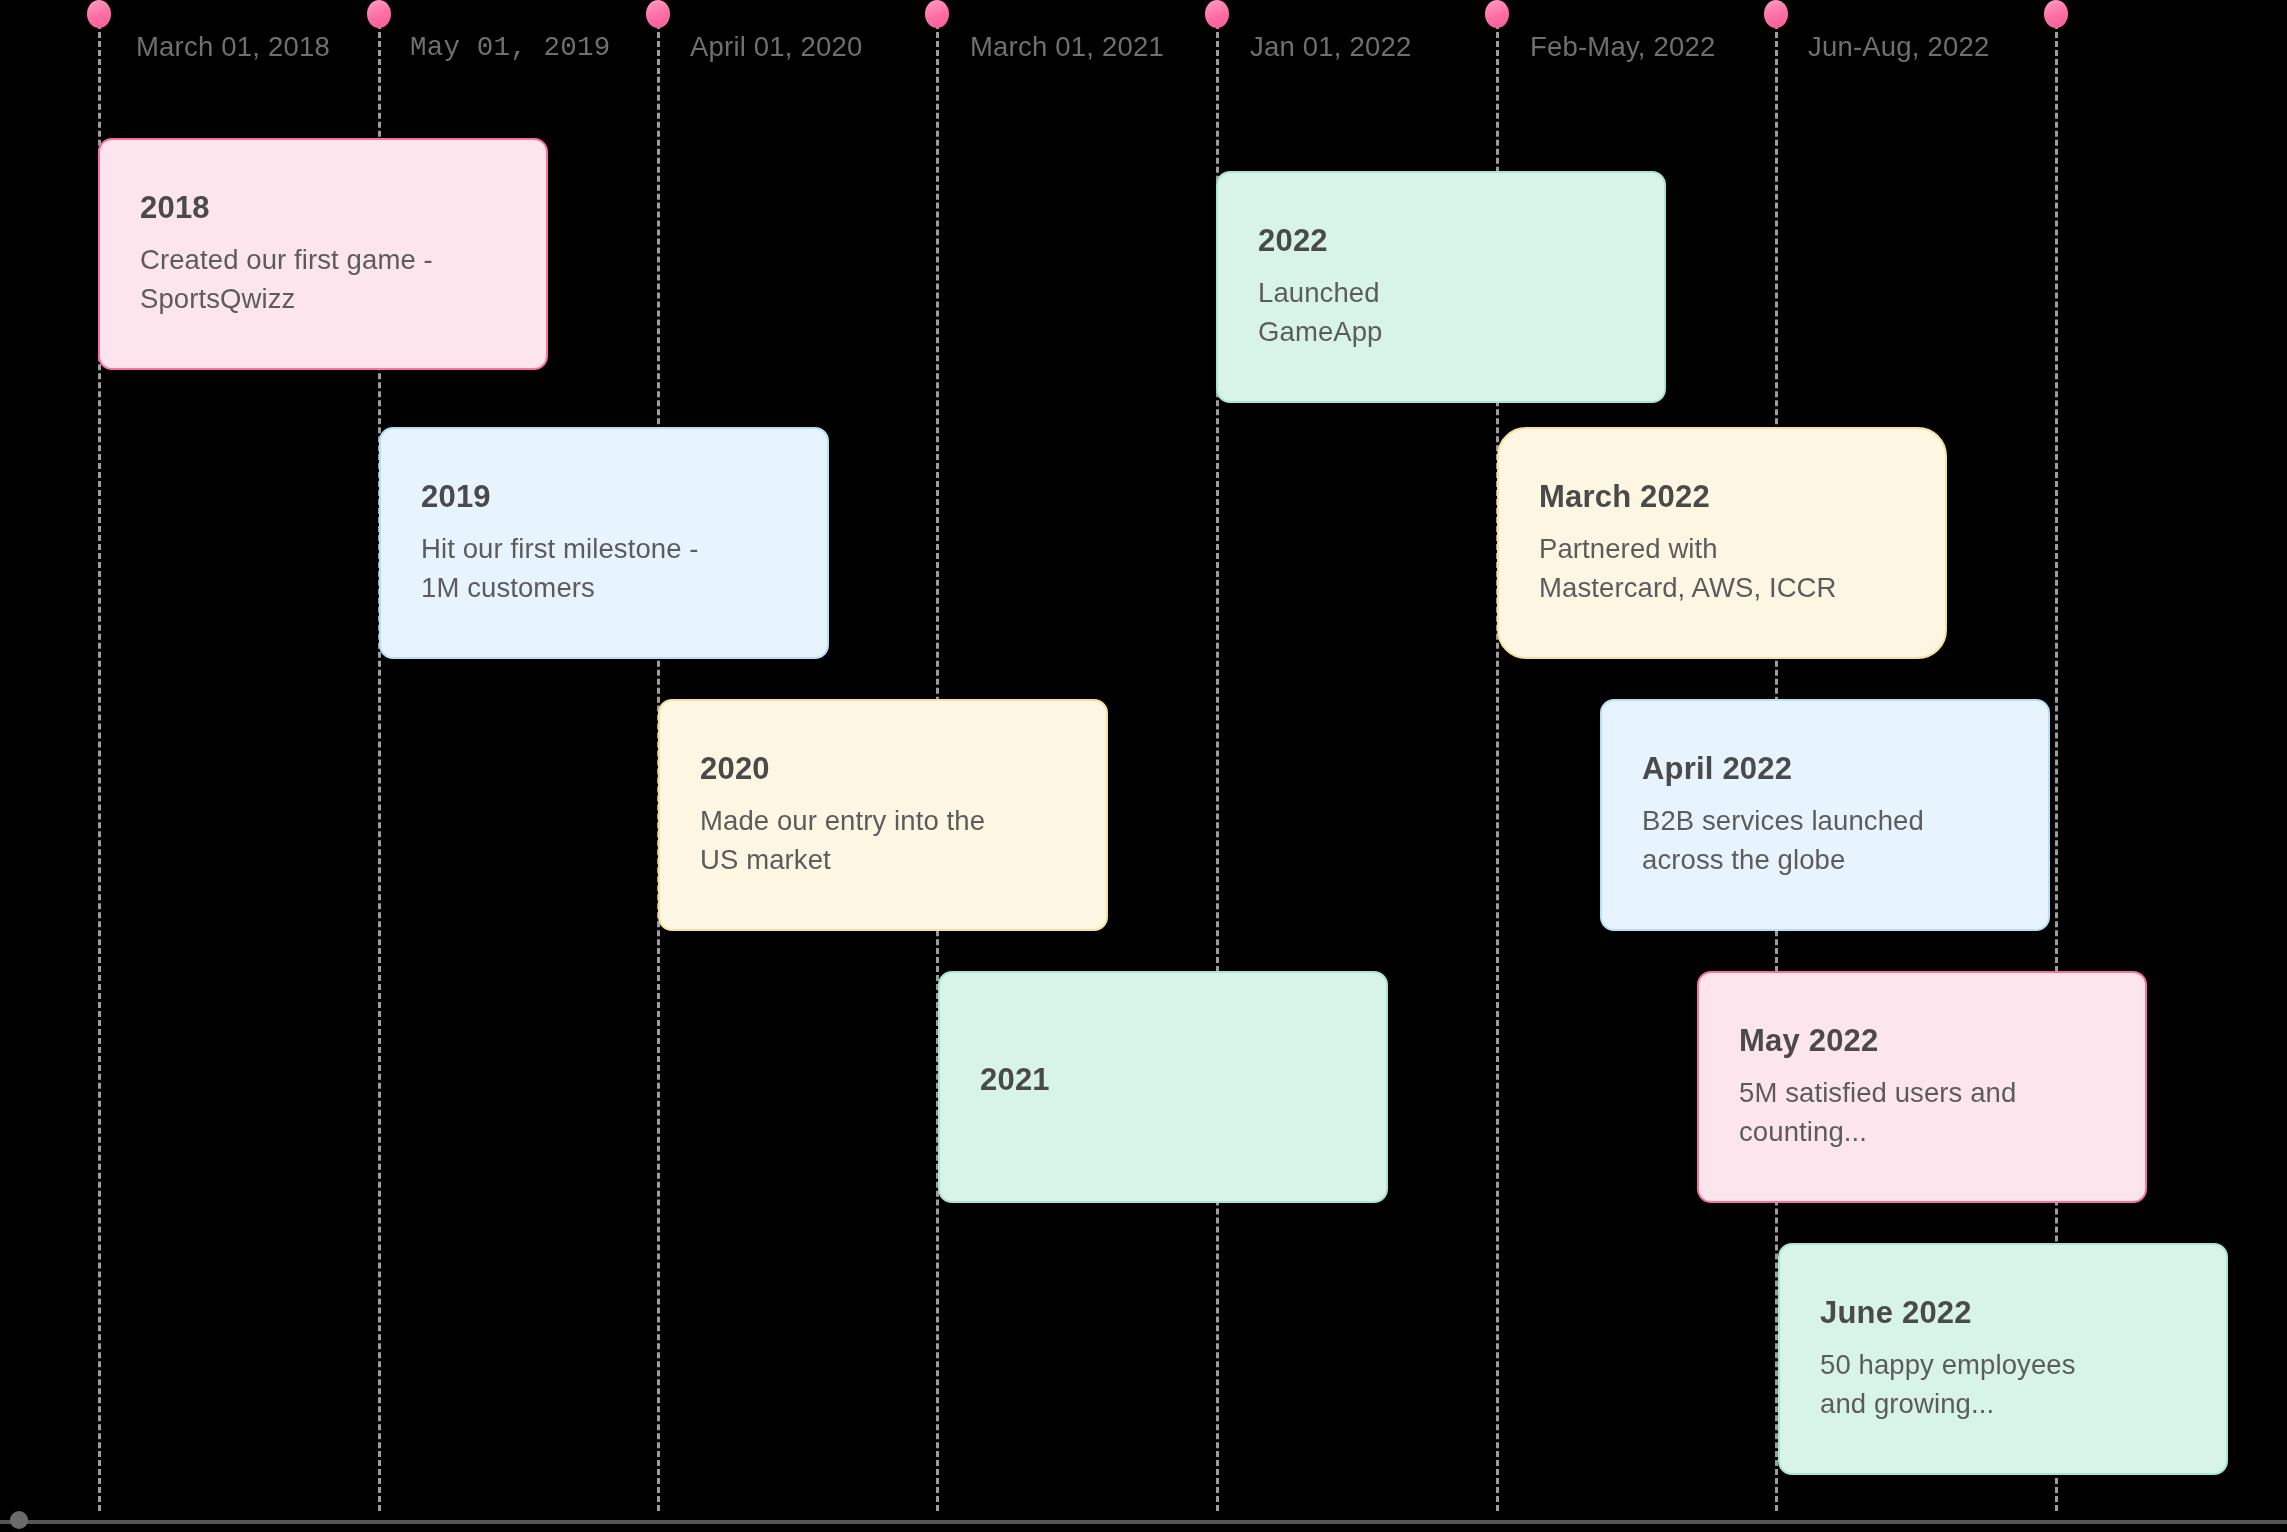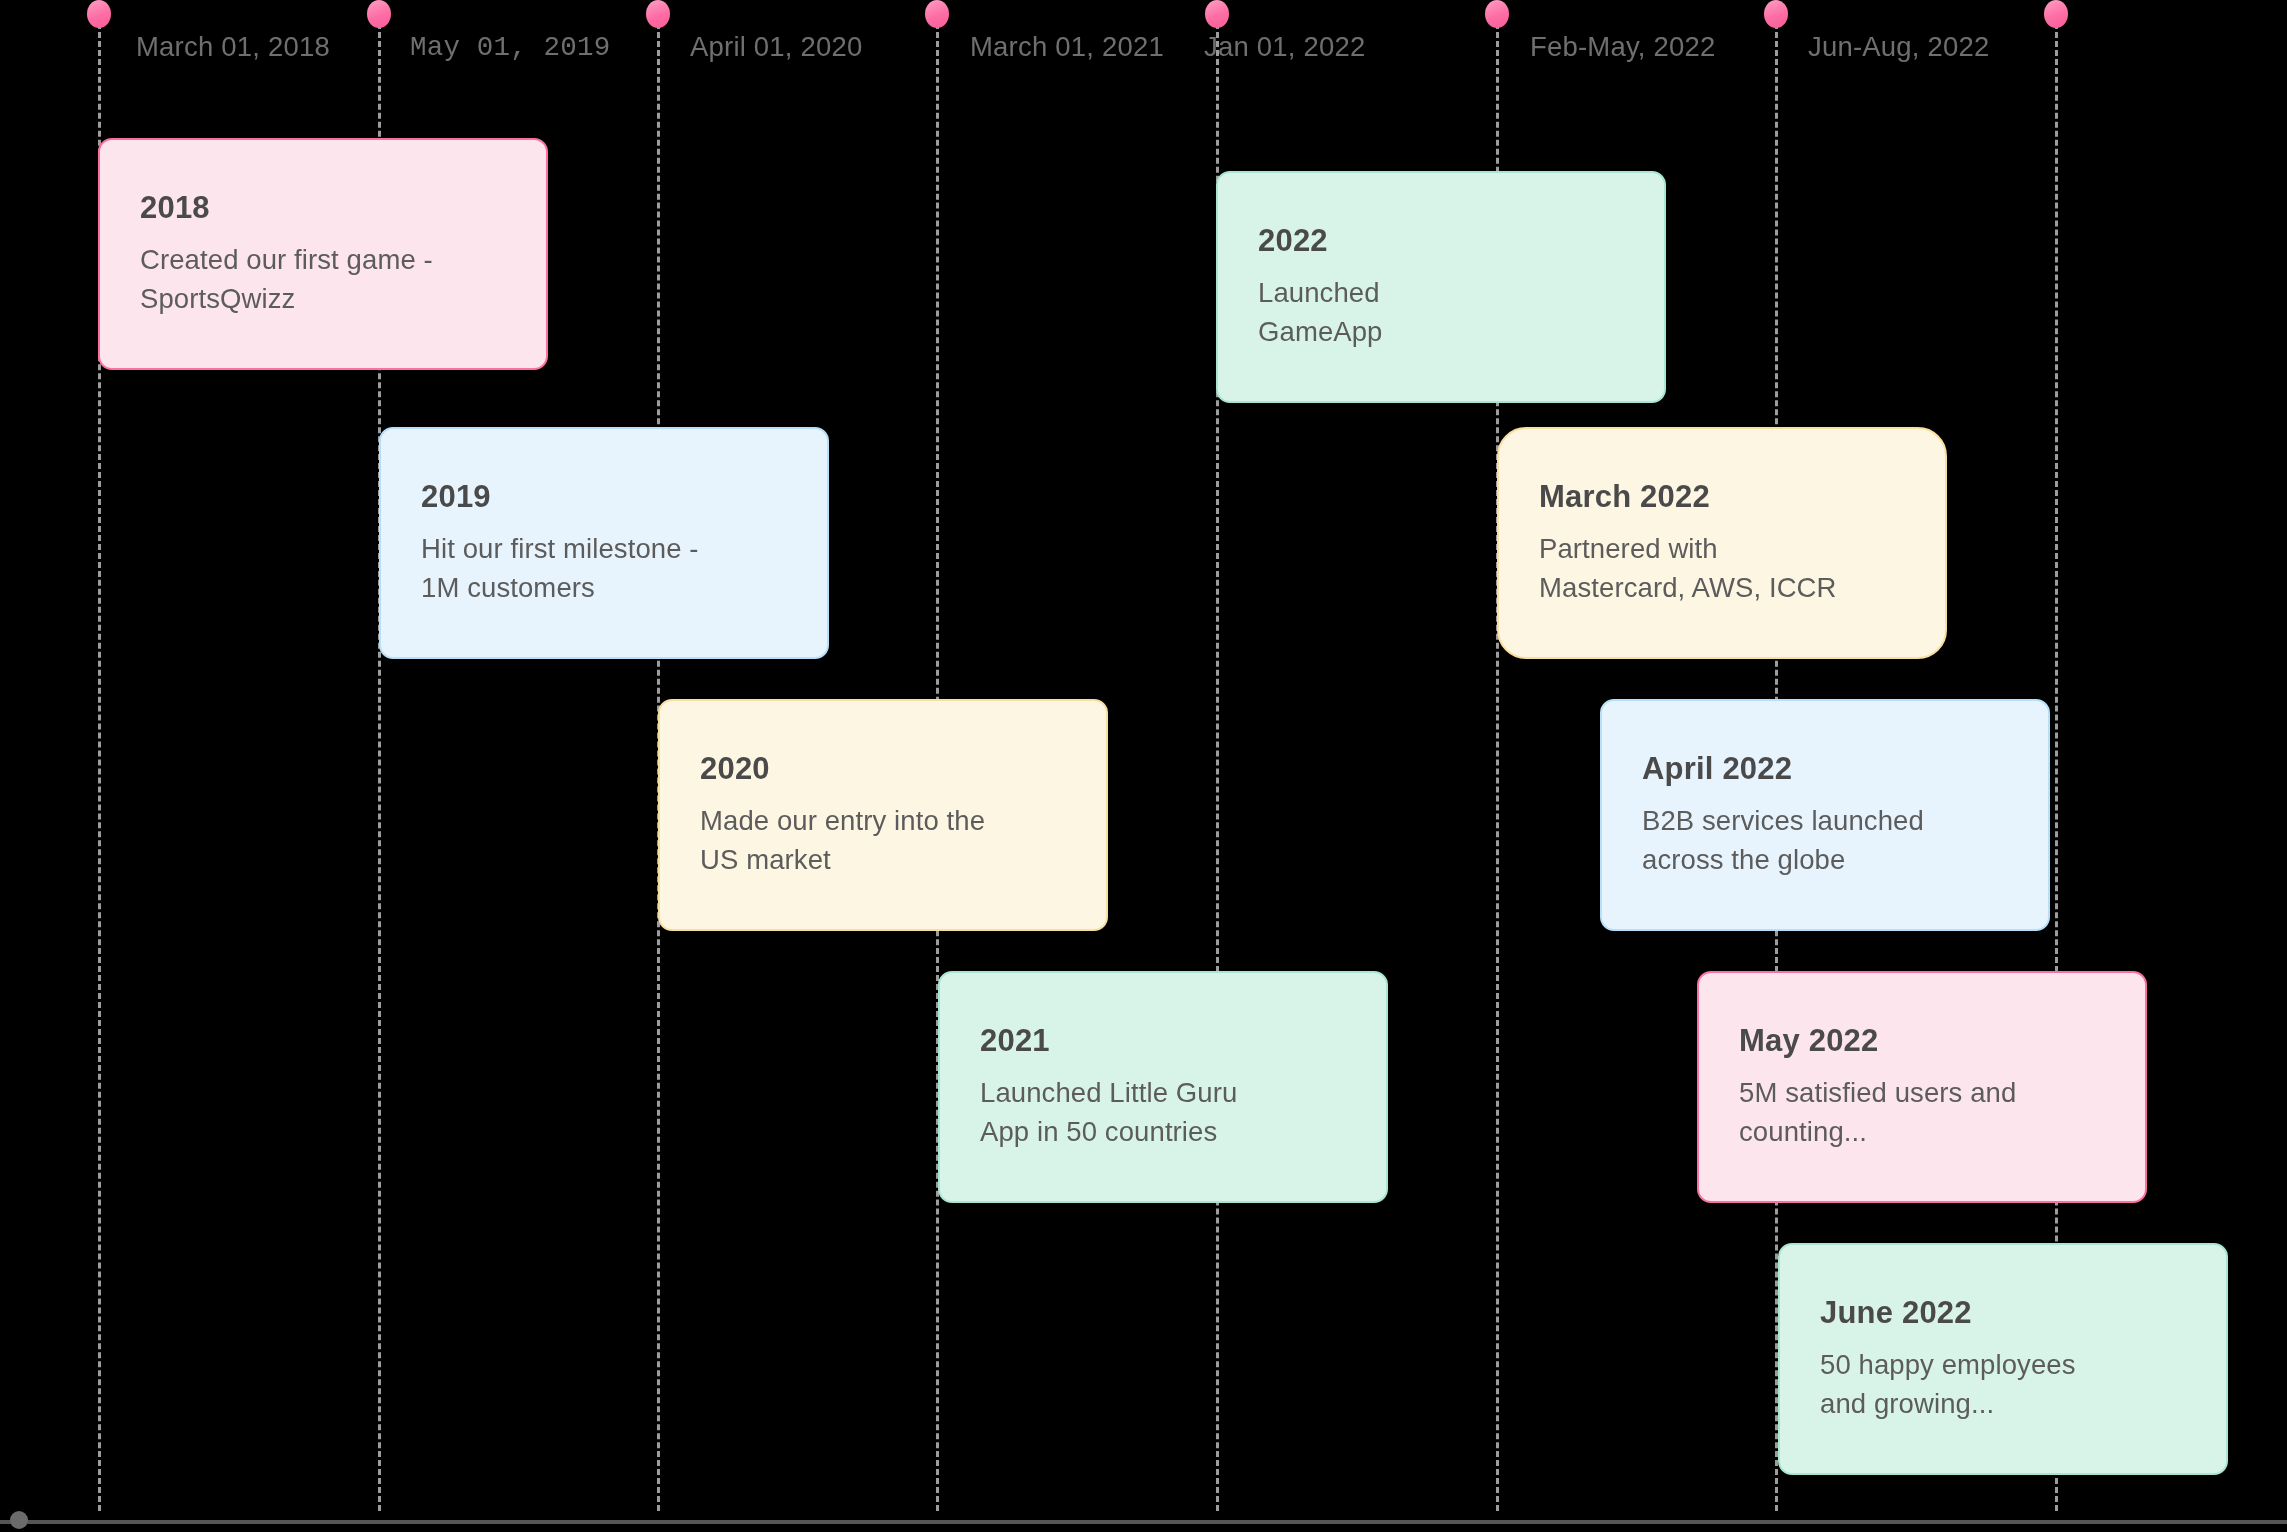--- a/index.html
+++ b/index.html
@@ -115,21 +115,21 @@
       <div class="axis-dot" style="left: 379px;"></div>
       <div class="axis-label" style="left: 410px; font-family: Liberation Mono, monospace;">May 01, 2019</div>
       <div class="axis-line" style="left: 657px;"></div>
       <div class="axis-dot" style="left: 658px;"></div>
       <div class="axis-label" style="left: 690px;">April 01, 2020</div>
       <div class="axis-line" style="left: 936px;"></div>
       <div class="axis-dot" style="left: 937px;"></div>
       <div class="axis-label" style="left: 970px;">March 01, 2021</div>
       <div class="axis-line" style="left: 1216px;"></div>
       <div class="axis-dot" style="left: 1217px;"></div>
-      <div class="axis-label" style="left: 1204px; text-align: right;">Jan 01, 2022</div>
+      <div class="axis-label" style="left: 1250px; text-align: right;">Jan 01, 2022</div>
       <div class="axis-line" style="left: 1496px;"></div>
       <div class="axis-dot" style="left: 1497px;"></div>
       <div class="axis-label" style="left: 1530px;">Feb-May, 2022</div>
       <div class="axis-line" style="left: 1775px;"></div>
       <div class="axis-dot" style="left: 1776px;"></div>
       <div class="axis-label" style="left: 1808px;">Jun-Aug, 2022</div>
       <div class="axis-line" style="left: 2055px;"></div>
       <div class="axis-dot" style="left: 2056px;"></div>
     </div>
 
@@ -144,22 +144,20 @@
         <div class="card-desc">Hit our first milestone -
 1M customers</div>
       </div>
       <div class="card c-cream" style="left: 658px; top: 699px; width: 450px; height: 232px; background: rgb(253, 246, 227); border-color: rgb(247, 223, 160);">
         <div class="card-title">2020</div>
         <div class="card-desc">Made our entry into the
 US market</div>
       </div>
       <div class="card c-mint" style="left: 938px; top: 971px; width: 450px; height: 232px; background: rgb(216, 244, 233); border-color: rgb(168, 230, 207);">
         <div class="card-title">2021</div>
-        <div class="card-desc">Launched Little Guru
-App in 50 countries</div>
       </div>
       <div class="card c-mint" style="left: 1216px; top: 155px; width: 450px; height: 232px; background: rgb(216, 244, 233); border-color: rgb(168, 230, 207); margin-top: 16px;">
         <div class="card-title">2022</div>
         <div class="card-desc">Launched
 GameApp</div>
       </div>
       <div class="card c-cream" style="left: 1497px; top: 427px; width: 450px; height: 232px; background: rgb(253, 246, 227); border-color: rgb(247, 223, 160); border-radius: 29px;">
         <div class="card-title">March 2022</div>
         <div class="card-desc">Partnered with
 Mastercard, AWS, ICCR</div>

